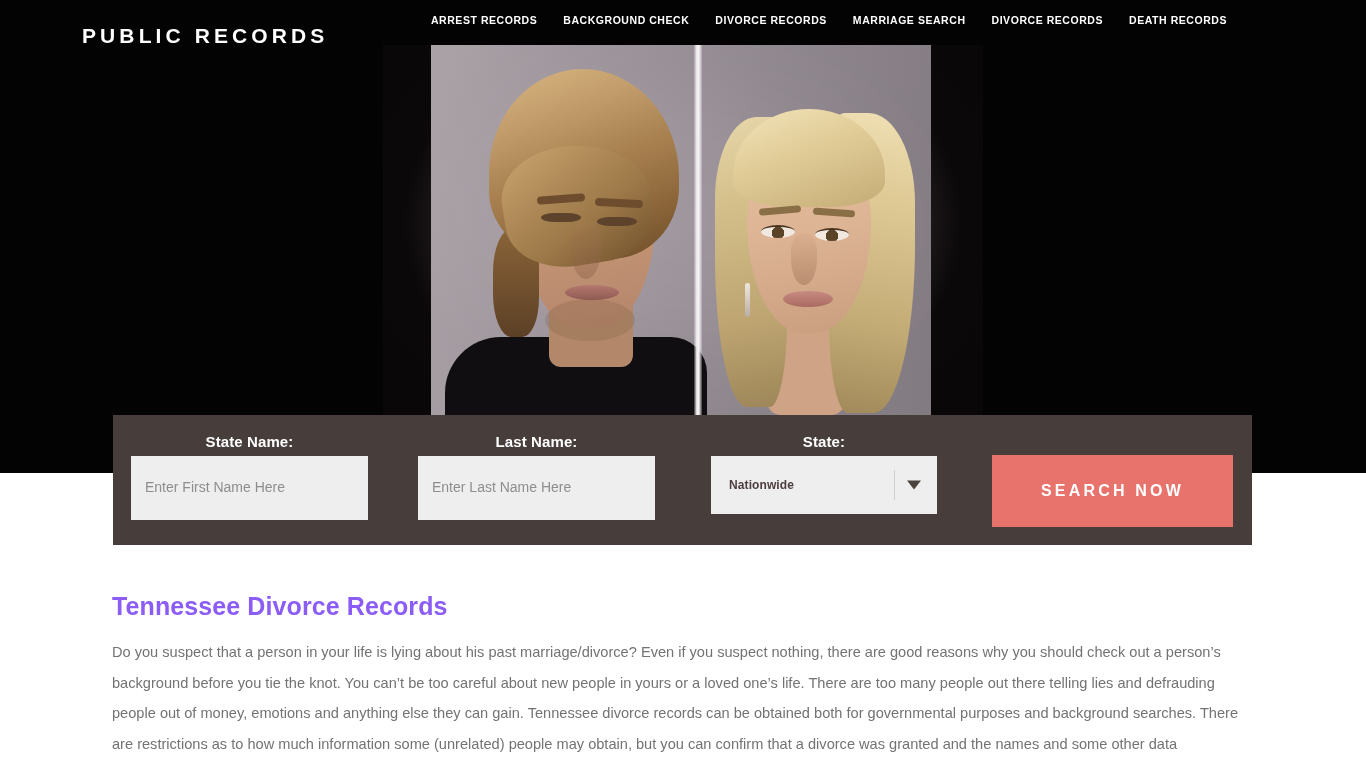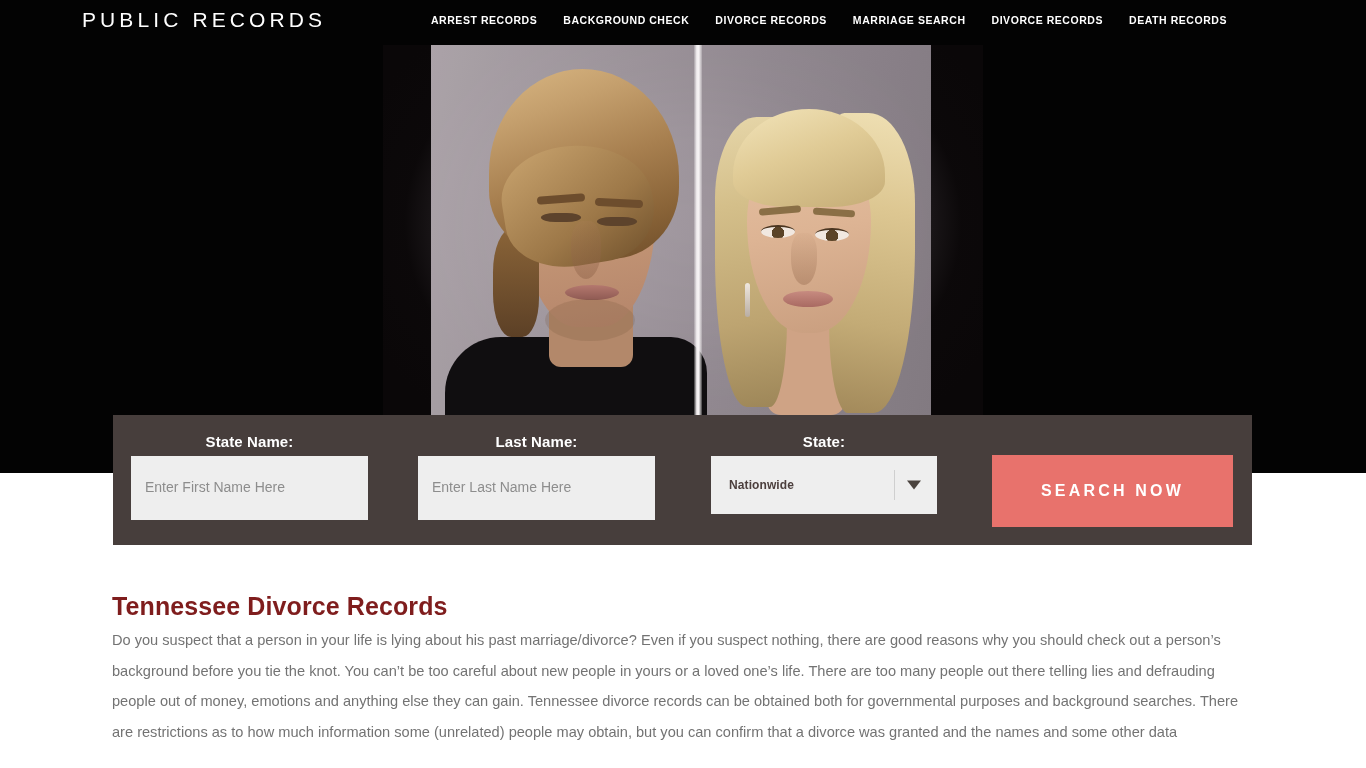--- a/index.html
+++ b/index.html
@@ -184,24 +184,24 @@
   }
 
   
   .topbar {
     position: absolute; left: 0; top: 0;
     width: 1366px; height: 44px;
     z-index: 20;
     display: flex; align-items: center;
   }
   .brand {
-    position: absolute; left: 82px; top: 8px;
+    position: absolute; left: 82px; top: 24px;
     color: #ffffff;
     font-size: 21px;
-    font-weight: 400;
+    font-weight: 700;
     letter-spacing: 4.1px;
   }
   .nav {
     position: absolute; right: 130px; top: 14px;
     display: flex; align-items: center; gap: 8px;
   }
   .nav a {
     color: #ffffff;
     text-decoration: none;
     font-size: 10.5px;
@@ -285,23 +285,23 @@
 
   
   .article {
     position: absolute;
     left: 112px; top: 592px;
     width: 1143px;
   }
   .article h1 {
     font-size: 25px;
     font-weight: bold;
-    color: #7f1d1d;
+    color: #8b5cf6;
     letter-spacing: .1px;
-    margin-bottom: 4px;
+    margin-bottom: 16px;
   }
   .article p {
     font-size: 14.6px;
     line-height: 30.5px;
     color: #737373;
     text-align: left;
   }
 </style>
 </head>
 <body>

